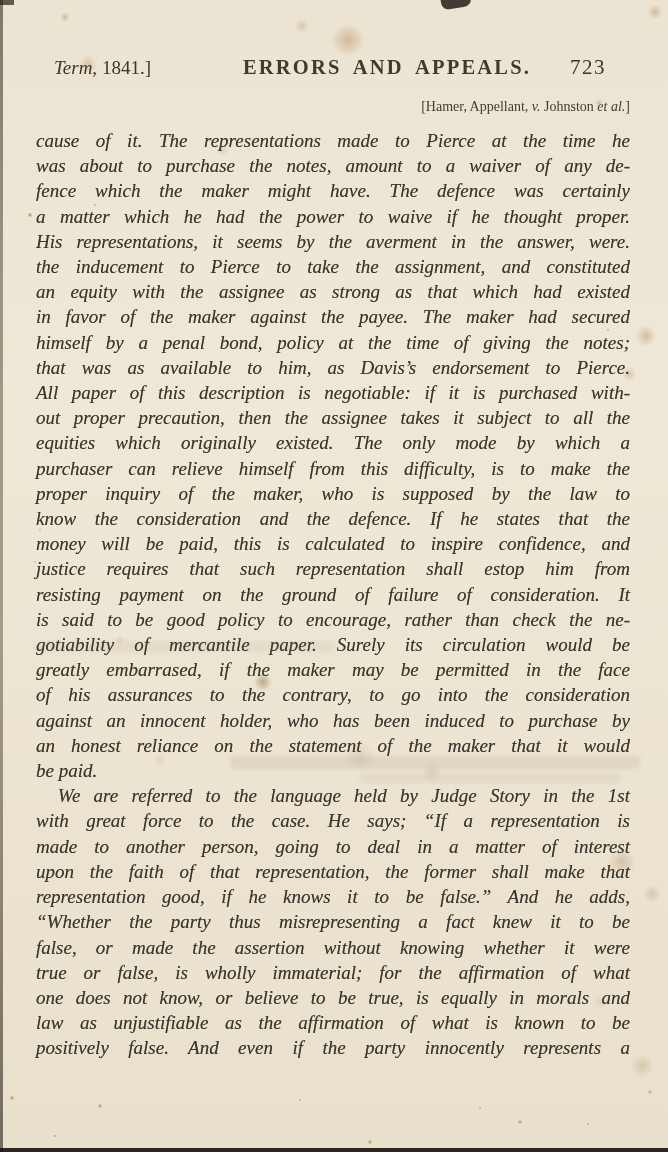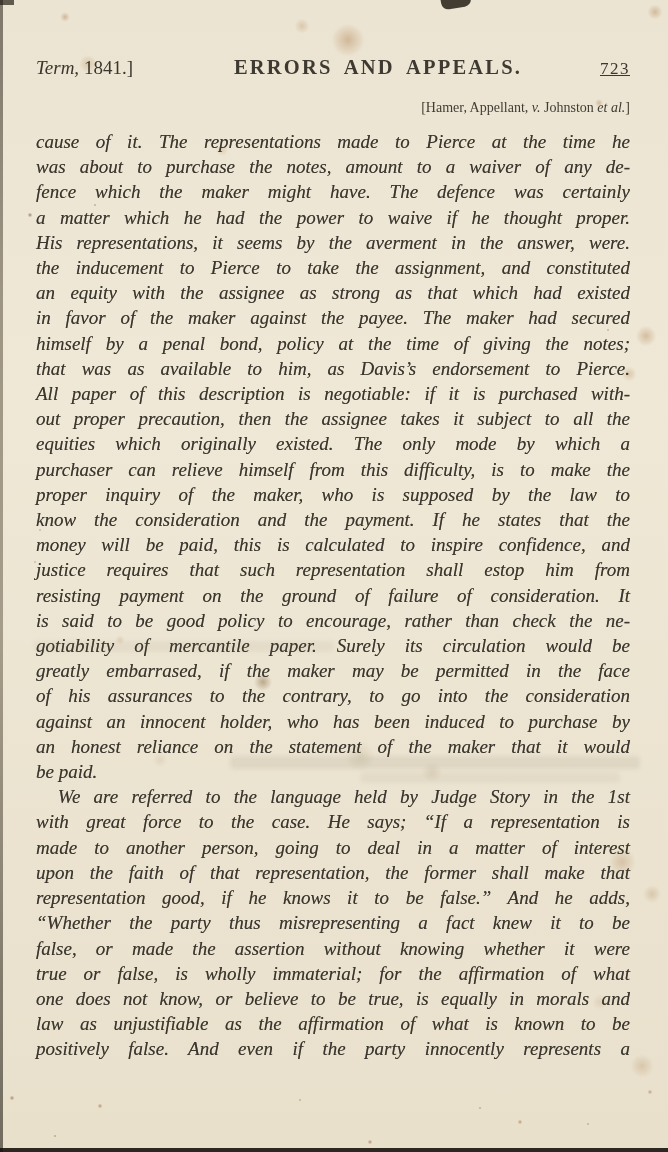--- a/index.html
+++ b/index.html
@@ -68,32 +68,32 @@
   .ghost-2 { left:34px;  top:641px; width:300px; height:11px; background:rgba(110,98,75,.07); }
   .ghost-3 { left:360px; top:772px; width:260px; height:11px; background:rgba(110,98,75,.07); }
 
   .running-head {
     position: relative;
     display: flex;
     align-items: baseline;
     font-size: 19px;
     line-height: 26px;
   }
-  .head-left  { white-space: pre; width: 150px; }
+  .head-left  { white-space: pre; width: 150px; margin-left: 18px; }
   .head-left .it { font-style: italic; }
   .head-center {
     flex: 1;
     text-align: center;
     font-weight: bold;
     font-size: 20.5px;
     letter-spacing: 2.2px;
     word-spacing: 5px;
     color: #3e3a32;
   }
-  .head-right { width: 60px; text-align: right; font-size: 17px; letter-spacing: 1.5px; text-decoration: underline; }
+  .head-right { width: 60px; font-size: 21px; letter-spacing: 1.5px; }
 
   .case-line {
     margin-top: 17px;
     text-align: right;
     font-size: 14px;
     line-height: 17px;
     color: #403c33;
   }
   .case-line .it { font-style: italic; }
 
@@ -138,21 +138,21 @@
         <div class="line">the inducement to Pierce to take the assignment, and constituted</div>
         <div class="line">an equity with the assignee as strong as that which had existed</div>
         <div class="line">in favor of the maker against the payee. The maker had secured</div>
         <div class="line">himself by a penal bond, policy at the time of giving the notes;</div>
         <div class="line">that was as available to him, as Davis’s endorsement to Pierce.</div>
         <div class="line">All paper of this description is negotiable: if it is purchased with-</div>
         <div class="line">out proper precaution, then the assignee takes it subject to all the</div>
         <div class="line">equities which originally existed. The only mode by which a</div>
         <div class="line">purchaser can relieve himself from this difficulty, is to make the</div>
         <div class="line">proper inquiry of the maker, who is supposed by the law to</div>
-        <div class="line">know the consideration and the payment. If he states that the</div>
+        <div class="line">know the consideration and the defence. If he states that the</div>
         <div class="line">money will be paid, this is calculated to inspire confidence, and</div>
         <div class="line">justice requires that such representation shall estop him from</div>
         <div class="line">resisting payment on the ground of failure of consideration. It</div>
         <div class="line">is said to be good policy to encourage, rather than check the ne-</div>
         <div class="line">gotiability of mercantile paper. Surely its circulation would be</div>
         <div class="line">greatly embarrased, if the maker may be permitted in the face</div>
         <div class="line">of his assurances to the contrary, to go into the consideration</div>
         <div class="line">against an innocent holder, who has been induced to purchase by</div>
         <div class="line">an honest reliance on the statement of the maker that it would</div>
         <div class="line no-just">be paid.</div>

